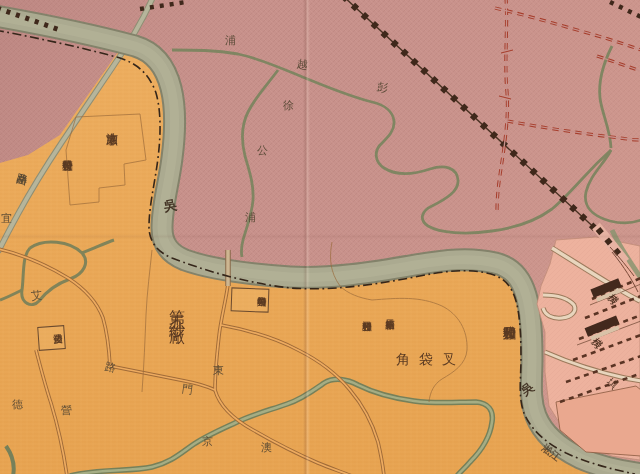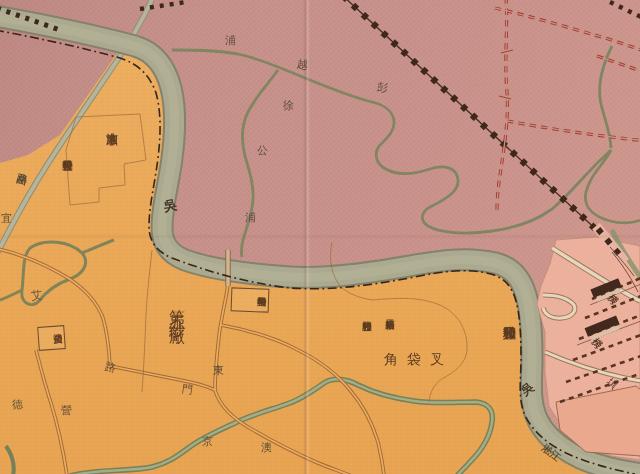--- a/index.html
+++ b/index.html
@@ -200,21 +200,21 @@
 <div class="vl" style="left:46px;top:152px;width:27px;height:36px;font-size:10.5px;">長豐麵粉公司</div>
 <div class="vl bx" style="left:38px;top:326px;width:23px;height:22px;font-size:9.5px;transform:rotate(-4deg);">皮酒公司</div>
 
 <div class="vl" style="left:166px;top:297px;width:20px;height:92px;font-size:16px;letter-spacing:6px;">第五紗廠</div>
 
 <div class="vl bx" style="left:231px;top:288px;width:34px;height:22px;font-size:9.5px;transform:rotate(2deg);">中興麵粉公司</div>
 <div class="vl" style="left:372px;top:312px;width:23px;height:32px;font-size:9.5px;">福新第二粉廠</div>
 <div class="vl" style="left:349px;top:314px;width:23px;height:32px;font-size:9.5px;">和豐麵粉公司</div>
 <div class="vl" style="left:484px;top:316px;width:32px;height:44px;font-size:13px;">和豐麵粉公司</div>
 
-<div class="hl" style="left:384px;top:351px;font-size:14px;letter-spacing:9px;direction:rtl;unicode-bidi:bidi-override;">叉袋角</div>
+<div class="hl" style="left:396px;top:351px;font-size:14px;letter-spacing:9px;direction:rtl;unicode-bidi:bidi-override;">叉袋角</div>
 
 <div class="vl" style="left:11px;top:164px;width:14px;height:48px;font-size:11px;transform:rotate(14deg);color:#554733;">曲阜路</div>
 <div class="hl ch" style="left:1px;top:211px;">宜</div>
 <div class="hl ch" style="left:31px;top:288px;transform:rotate(-6deg);">艾</div>
 <div class="hl ch" style="left:105px;top:360px;transform:rotate(14deg);">路</div>
 <div class="hl ch" style="left:61px;top:403px;">營</div>
 <div class="hl ch" style="left:12px;top:397px;">德</div>
 <div class="hl ch" style="left:213px;top:363px;">東</div>
 <div class="hl ch" style="left:182px;top:382px;transform:rotate(8deg);">門</div>
 <div class="hl ch" style="left:202px;top:434px;">京</div>

